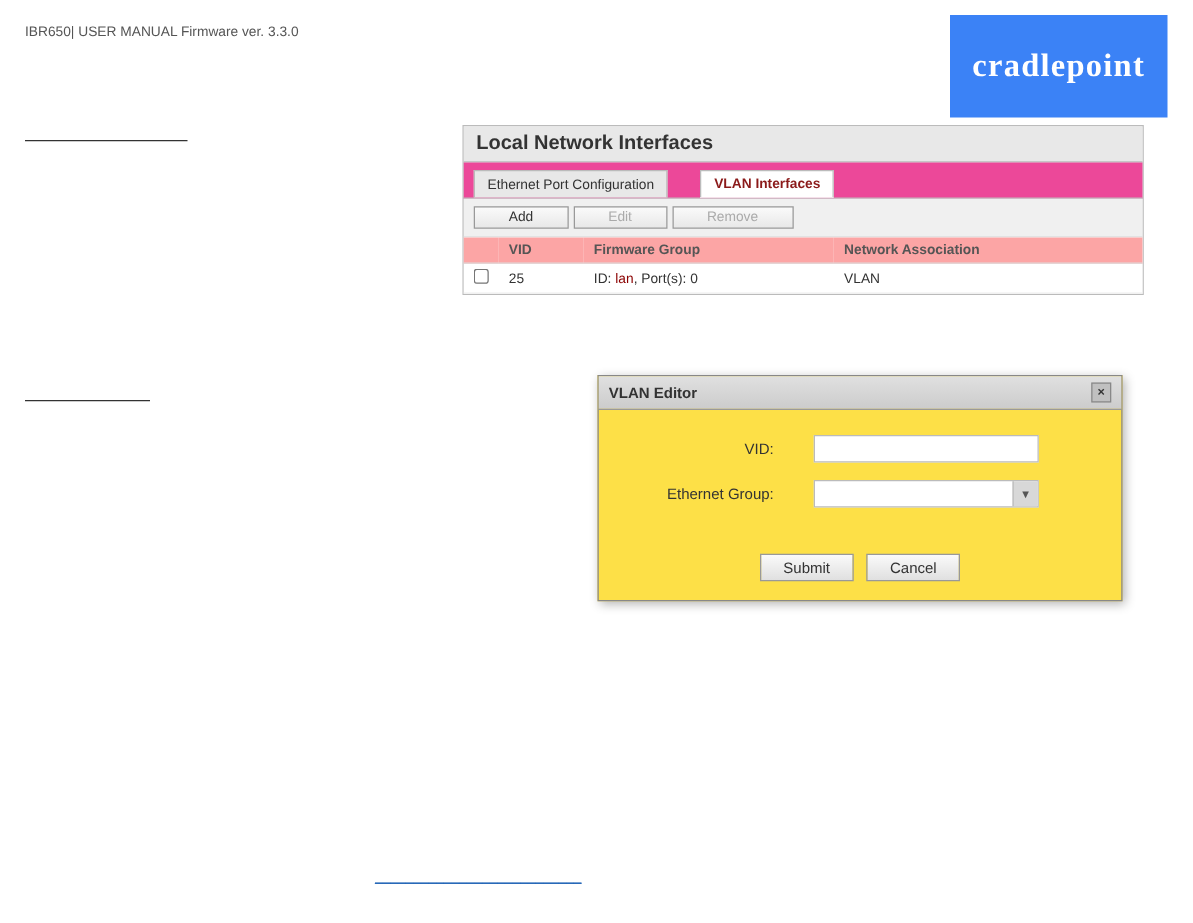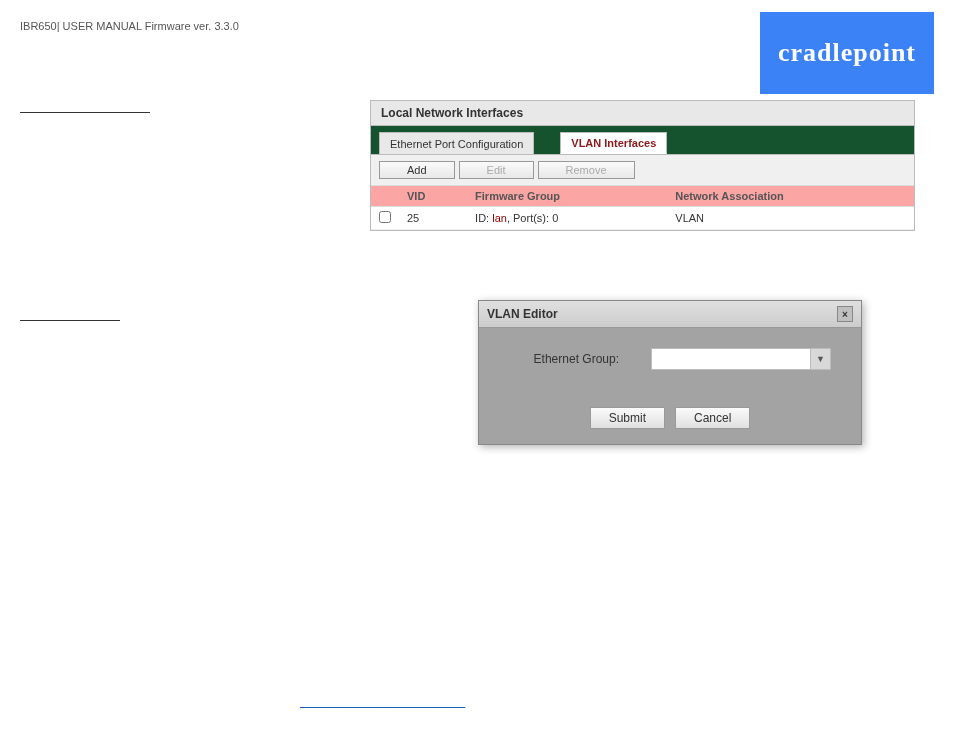--- a/index.html
+++ b/index.html
@@ -46,29 +46,29 @@
       left: 370px;
       width: 545px;
       border: 1px solid #bbb;
       background: #f5f5f5;
     }
 
     .lni-title-bar {
       background: #e8e8e8;
       border-bottom: 1px solid #bbb;
       padding: 5px 10px;
-      font-size: 12px;
+      font-size: 16px;
       font-weight: bold;
       color: #333;
     }
 
     .lni-tabs {
       display: flex;
       padding: 6px 8px 0 8px;
-      background: #14532d;
+      background: #ec4899;
       border-bottom: 1px solid #bbb;
     }
 
     .tab-btn {
       padding: 4px 10px;
       font-size: 11px;
       border: 1px solid #bbb;
       background: #e8e8e8;
       cursor: pointer;
       margin-right: 2px;
@@ -137,22 +137,22 @@
     .row-check {
       width: 12px;
       height: 12px;
     }
 
     
     .vlan-dialog {
       position: absolute;
       top: 300px;
       left: 478px;
-      width: 384px;
-      background: #a3a3a3;
+      width: 420px;
+      background: #fde047;
       border: 1px solid #888;
       box-shadow: 2px 2px 8px rgba(0,0,0,0.3);
     }
 
     .dialog-titlebar {
       background: linear-gradient(to bottom, #e0e0e0, #cccccc);
       border-bottom: 1px solid #999;
       padding: 5px 8px;
       display: flex;
       justify-content: space-between;
@@ -355,20 +355,24 @@
 <div class="vlan-dialog">
   <div class="dialog-titlebar">
     <span>VLAN Editor</span>
     <div class="dialog-close-btn">
       <span>×</span>
     </div>
   </div>
 
   <div class="dialog-body">
 
+    <div class="dialog-form-row">
+      <label class="dialog-label">VID:</label>
+      <input type="text" class="dialog-input" value="" style="">
+    </div>
 
     <div class="dialog-form-row">
       <label class="dialog-label">Ethernet Group:</label>
       <div class="dialog-select-wrap">
         <select class="dialog-select">
           <option value=""></option>
         </select>
         <div class="select-arrow">▼</div>
       </div>
     </div>

